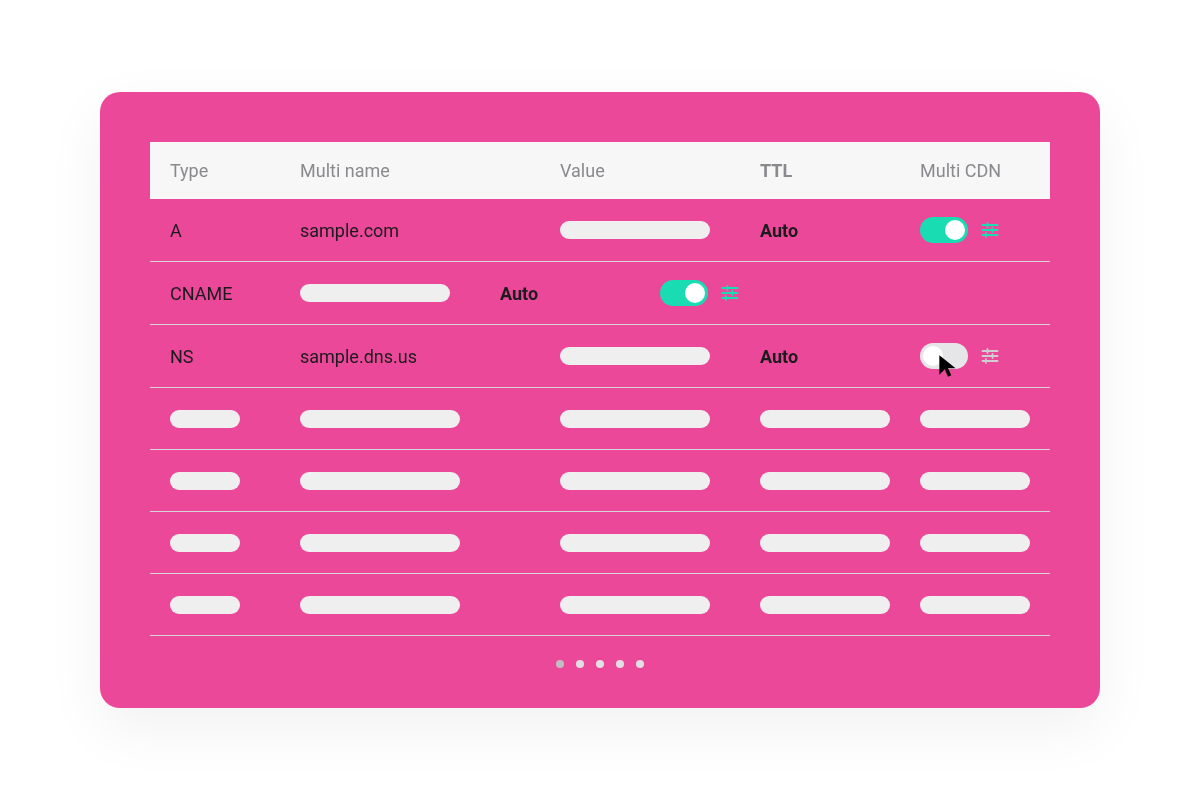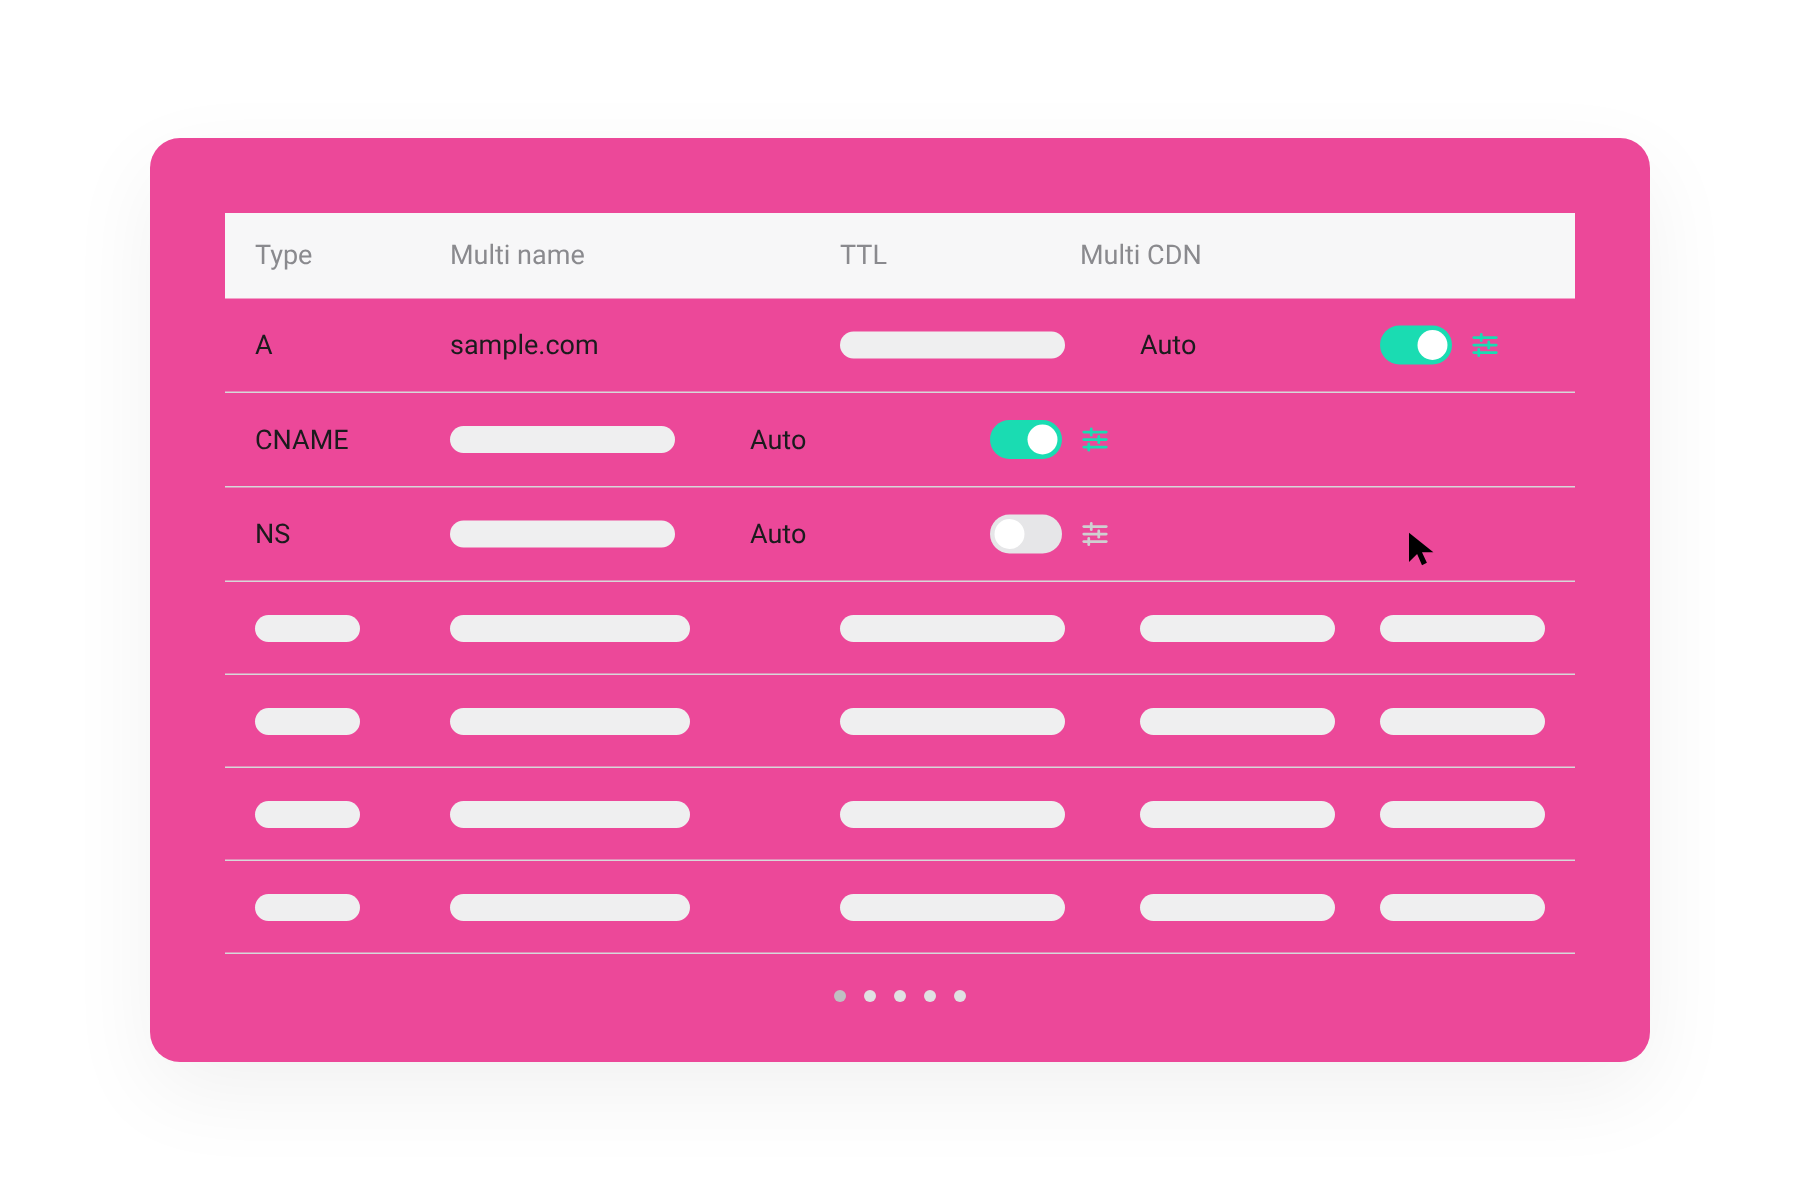--- a/index.html
+++ b/index.html
@@ -32,21 +32,21 @@
     .row {
       display: flex;
       align-items: center;
       padding: 18px 20px;
       border-bottom: 1px solid #d7d7d9;
       min-height: 62px;
     }
     .col-type   { width: 130px; flex-shrink: 0; }
     .col-name   { width: 260px; flex-shrink: 0; }
     .col-value  { width: 200px; flex-shrink: 0; }
-    .col-ttl    { width: 160px; flex-shrink: 0; }
+    .col-ttl    { width: 160px; flex-shrink: 0; font-weight: bold; }
     .col-cdn    { flex: 1; display: flex; align-items: center; gap: 12px; }
     .cell-text {
       color: #1b1b1d;
       font-size: 18px;
     }
     .placeholder {
       background: #efeff0;
       border-radius: 999px;
       height: 18px;
     }
@@ -103,20 +103,21 @@
     }
   </style>
 </head>
 <body>
 
 <div class="card">
   <div class="table">
     <div class="thead">
       <div class="col-type">Type</div>
       <div class="col-name">Multi name</div>
+      <div class="col-value">Value</div>
       <div class="col-ttl">TTL</div>
       <div class="col-cdn">Multi CDN</div>
     </div>
 
     <div class="row">
       <div class="col-type"><span class="cell-text">A</span></div>
       <div class="col-name"><span class="cell-text">sample.com</span></div>
       <div class="col-value">
           <div class="placeholder ph-value"></div>
         </div>
@@ -156,20 +157,21 @@
               <line x1="15" y1="9.5" x2="15" y2="14.5"></line>
             <line x1="3" y1="18" x2="21" y2="18"></line>
               <line x1="7" y1="15.5" x2="7" y2="20.5"></line>
           </svg>
         </span>
       </div>
     </div>
 
     <div class="row" style="position:relative;">
       <div class="col-type"><span class="cell-text">NS</span></div>
+      <div class="col-name"><span class="cell-text">sample.dns.us</span></div>
       <div class="col-value">
           <div class="placeholder ph-value"></div>
         </div>
       <div class="col-ttl"><span class="cell-text">Auto</span></div>
       <div class="col-cdn">
         <div class="toggle off">
             <div class="knob"></div>
           </div>
         <span class="sliders-icon off">
           <svg width="20" height="20" viewBox="0 0 24 24" fill="none" stroke="currentColor" stroke-width="2.2" stroke-linecap="round">

